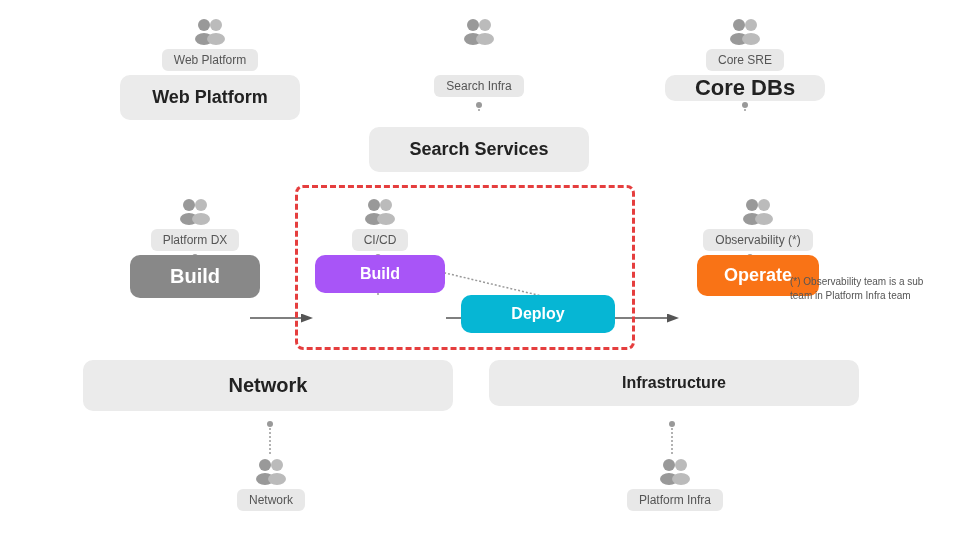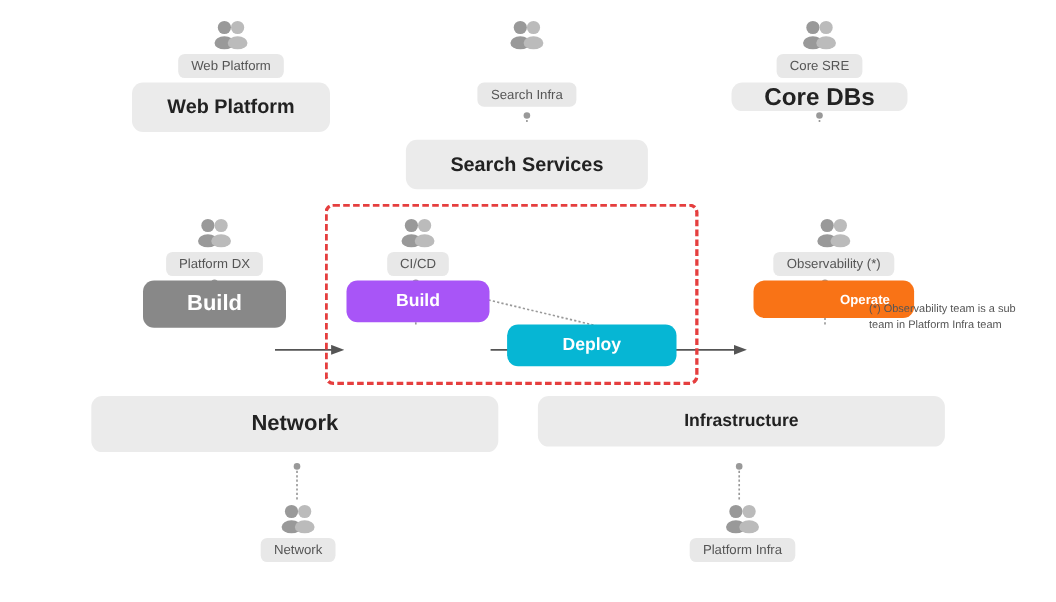--- a/index.html
+++ b/index.html
@@ -226,21 +226,21 @@
   <div class="node" style="left: 668px; top: 195px; width: 180px;">
     <div class="people-icon">
       <svg width="40" height="30" viewBox="0 0 40 30">
         <circle cx="14" cy="10" r="6" fill="#999"></circle>
         <ellipse cx="14" cy="24" rx="9" ry="6" fill="#999"></ellipse>
         <circle cx="26" cy="10" r="6" fill="#bbb"></circle>
         <ellipse cx="26" cy="24" rx="9" ry="6" fill="#bbb"></ellipse>
       </svg>
     </div>
     <div class="team-label">Observability (*)</div>
-    <div class="box box-orange" style="font-size:12px; padding:10px 22px; width:146px; text-align:right;">Operate</div>
+    <div class="box box-orange" style="font-size:18px; padding:10px 22px; width:122px; text-align:center;">Operate</div>
   </div>
 
   <div class="note-text" style="left: 790px; top: 275px; max-width: 155px;">(*) Observability team is a sub
 team in Platform Infra team</div>
 
   <div class="node" style="left: 78px; top: 360px; width: 380px;">
     <div class="box box-gray-light" style="font-weight:bold; font-size:20px; padding:14px 0; width:370px; text-align:center;">Network</div>
   </div>
 
   <div class="node" style="left: 196px; top: 455px; width: 150px;">

